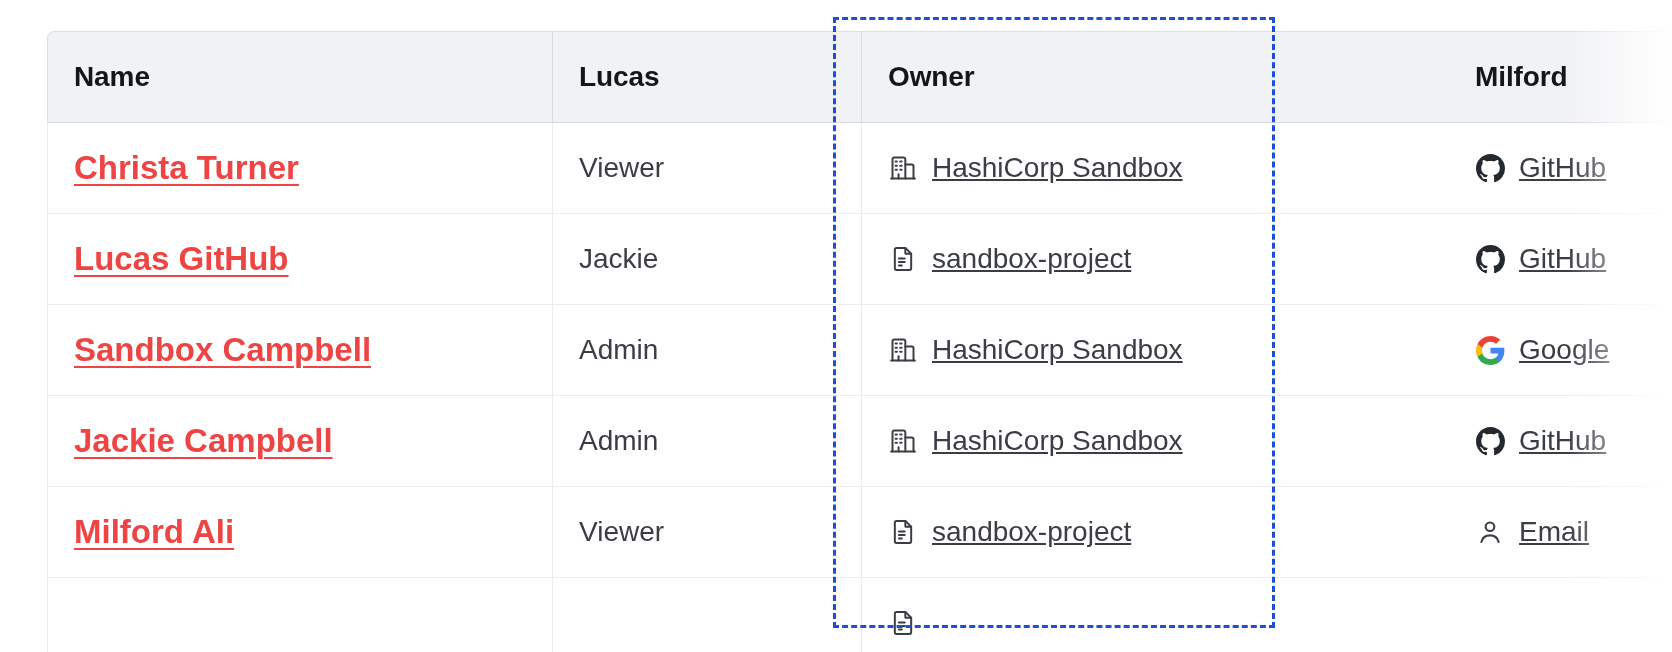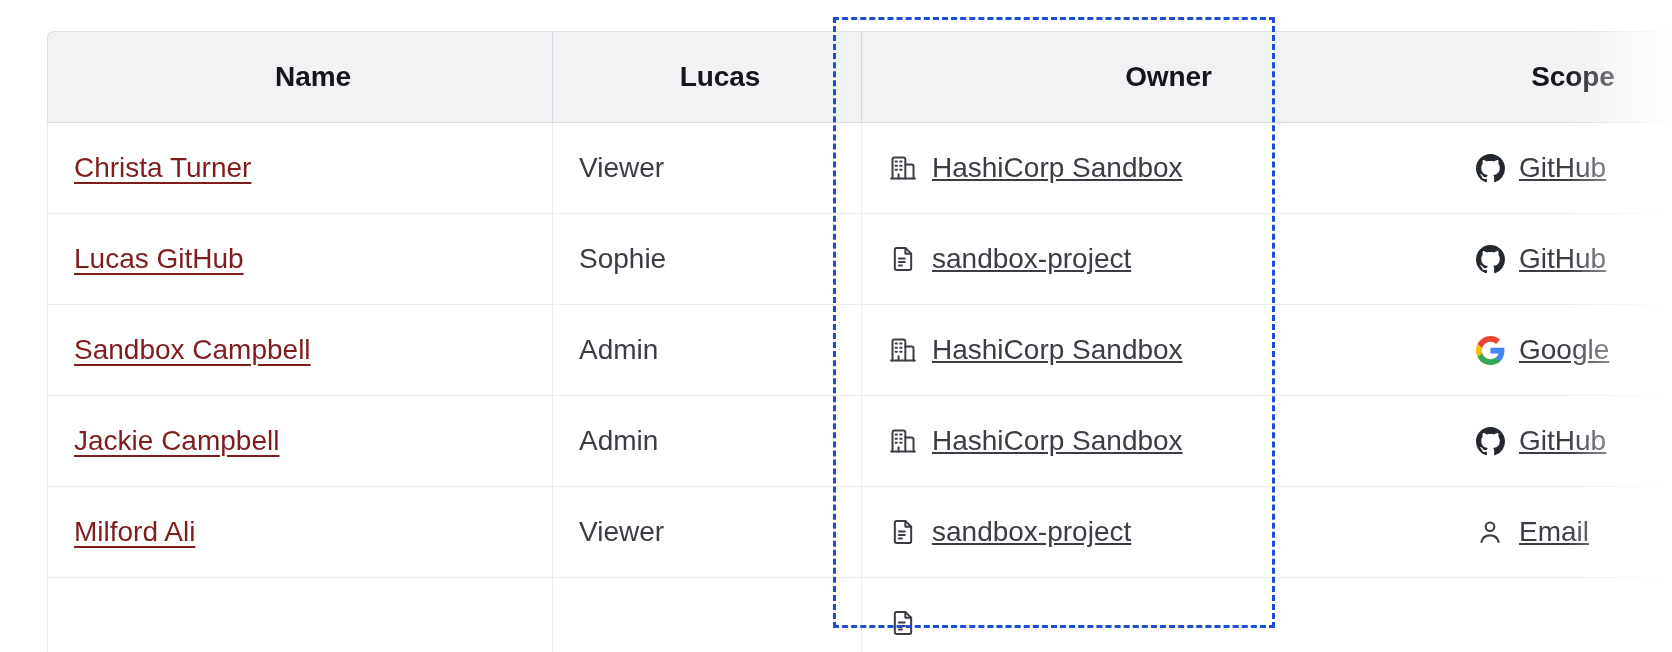--- a/index.html
+++ b/index.html
@@ -53,21 +53,21 @@
     border-left: 1px solid #ebecef;
   }
 
   thead th {
     background: #f1f2f4;
     border-top: 1px solid #dedfe3;
     border-bottom: 1px solid #d7d9de;
     border-right: 1px solid #d7d9de;
     height: 90px;
     padding: 0 0 0 26px;
-    text-align: center;
+    text-align: left;
     vertical-align: middle;
     font-size: 28px;
     font-weight: 700;
     color: #14161a;
     letter-spacing: -0.1px;
     white-space: nowrap;
   }
 
   tbody td {
     height: 90px;
@@ -85,26 +85,26 @@
   col.c-name   { width: 506px; }
   col.c-role   { width: 309px; }
   col.c-scope  { width: 587px; }
   col.c-method { width: 223px; }
 
   
   thead th.scope-head { border-right: none; }
   tbody td.scope-cell { border-right: none; }
 
   .name-link {
-    color: #7f1d1d;
+    color: #ef4444;
     text-decoration: underline;
     text-underline-offset: 5px;
     text-decoration-thickness: 2px;
-    font-size: 28px;
-    font-weight: 400;
+    font-size: 33px;
+    font-weight: 700;
     cursor: pointer;
   }
 
   .cell-inner {
     display: flex;
     align-items: center;
     gap: 14px;
     text-decoration: underline;
   }
   .cell-inner .label { color: #3b3d45; font-size: 28px; }
@@ -143,21 +143,21 @@
         <col class="c-name">
         <col class="c-role">
         <col class="c-scope">
         <col class="c-method">
       </colgroup>
       <thead>
         <tr>
           <th>Name</th>
           <th>Lucas</th>
           <th class="scope-head">Owner</th>
-          <th>Scope</th>
+          <th>Milford</th>
         </tr>
       </thead>
       <tbody>
 
         <tr>
           <td>
             <a class="name-link" href="#">Christa Turner</a>
           </td>
           <td>Viewer</td>
           <td class="scope-cell">
@@ -183,21 +183,21 @@
               </span>
               <span class="label">GitHub</span>
             </span>
           </td>
         </tr>
 
         <tr>
           <td>
             <a class="name-link" href="#">Lucas GitHub</a>
           </td>
-          <td>Sophie</td>
+          <td>Jackie</td>
           <td class="scope-cell">
             <span class="cell-inner">
               <span class="ic">
                 <svg width="28" height="28" viewBox="0 0 24 24" fill="none" stroke="#3b3d45" stroke-width="1.7" stroke-linecap="round" stroke-linejoin="round">
                   <path d="M14 2.5H6.5A1.5 1.5 0 0 0 5 4v16a1.5 1.5 0 0 0 1.5 1.5h11A1.5 1.5 0 0 0 19 20V7.5L14 2.5z"></path>
                   <path d="M14 2.5V7a.5.5 0 0 0 .5.5H19"></path>
                   <path d="M8.5 11.5h5M8.5 14.5h5M8.5 17.5h2.5"></path>
                 </svg>
               </span>
               <span class="label">sandbox-project</span>

